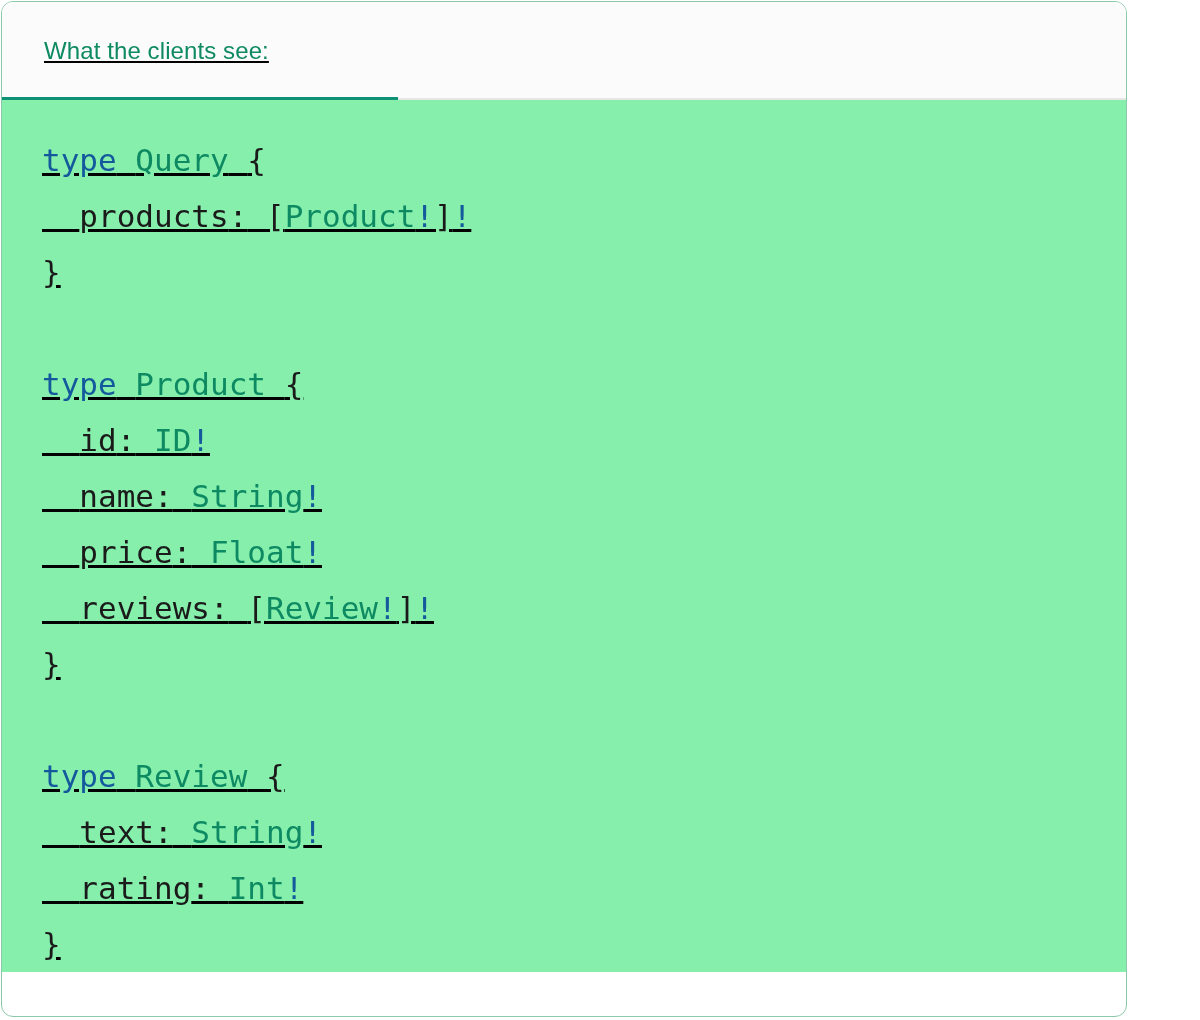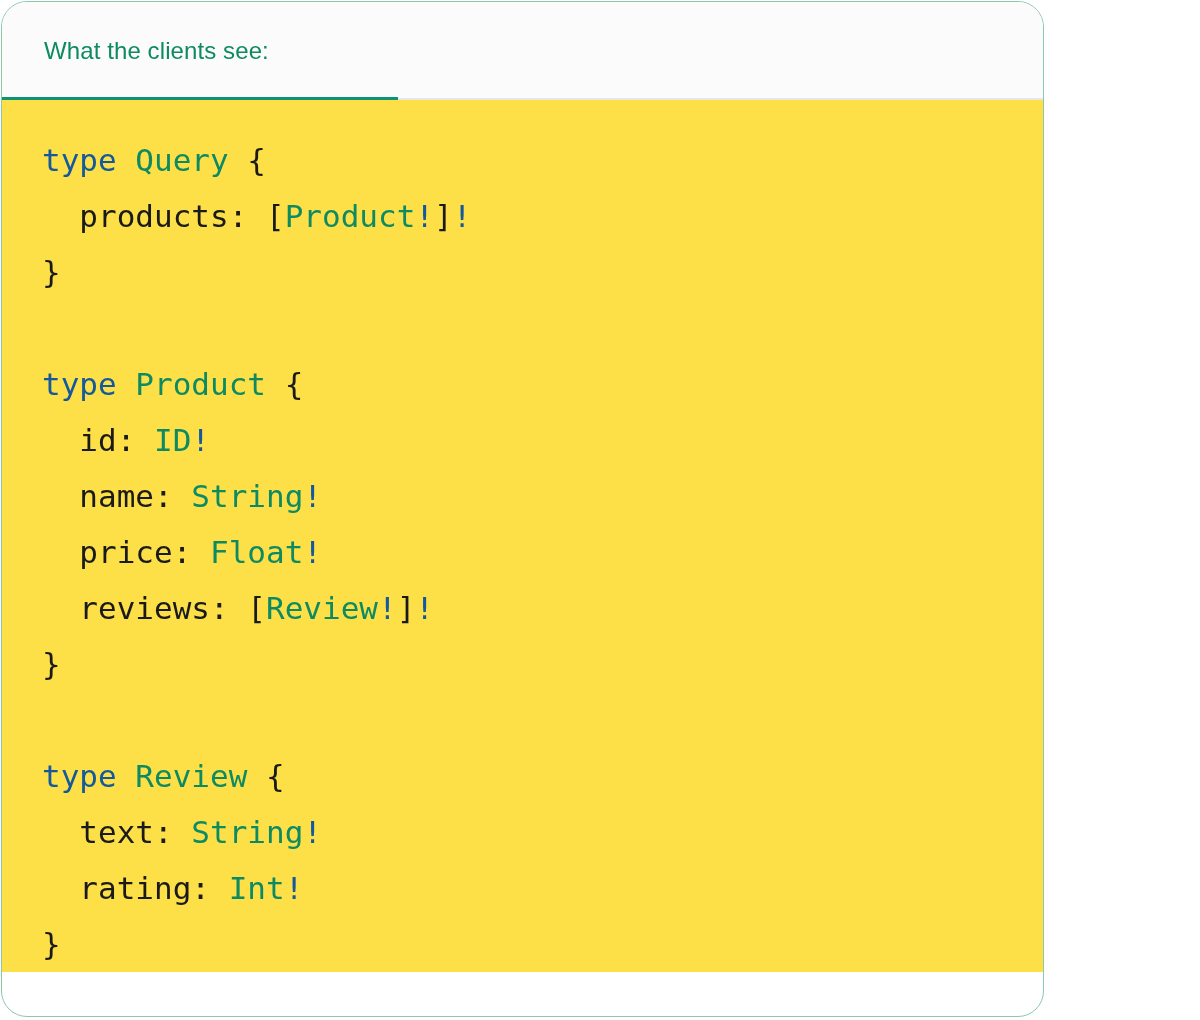--- a/index.html
+++ b/index.html
@@ -11,27 +11,28 @@
     width: 1200px;
     height: 1020px;
     font-family: "Liberation Sans", sans-serif;
     overflow: hidden;
   }
 
   .card {
     position: absolute;
     left: 1px;
     top: 1px;
-    width: 1043px;
+    width: 1126px;
     height: 1016px;
     box-sizing: border-box;
     background: #ffffff;
     border: 1px solid #8cc9ab;
-    border-radius: 26px;
+    border-radius: 12px;
     overflow: hidden;
+    text-decoration: underline;
   }
 
   
   .tabbar {
     position: relative;
     height: 98px;
     background: #fbfbfb;
     display: flex;
     align-items: center;
   }
@@ -65,21 +66,21 @@
     left: 0;
     bottom: 0;
     width: 396px;
     height: 3px;
     background: #0e9276;
     z-index: 2;
   }
 
   
   .code-area {
-    background: #fde047;
+    background: #86efac;
     padding: 32px 0 0 0;
   }
   pre.code {
     margin: 0;
     padding: 0 40px;
     font-family: "DejaVu Sans Mono", monospace;
     font-size: 31px;
     line-height: 56px;
     color: #1a1a1a;
     white-space: pre;

